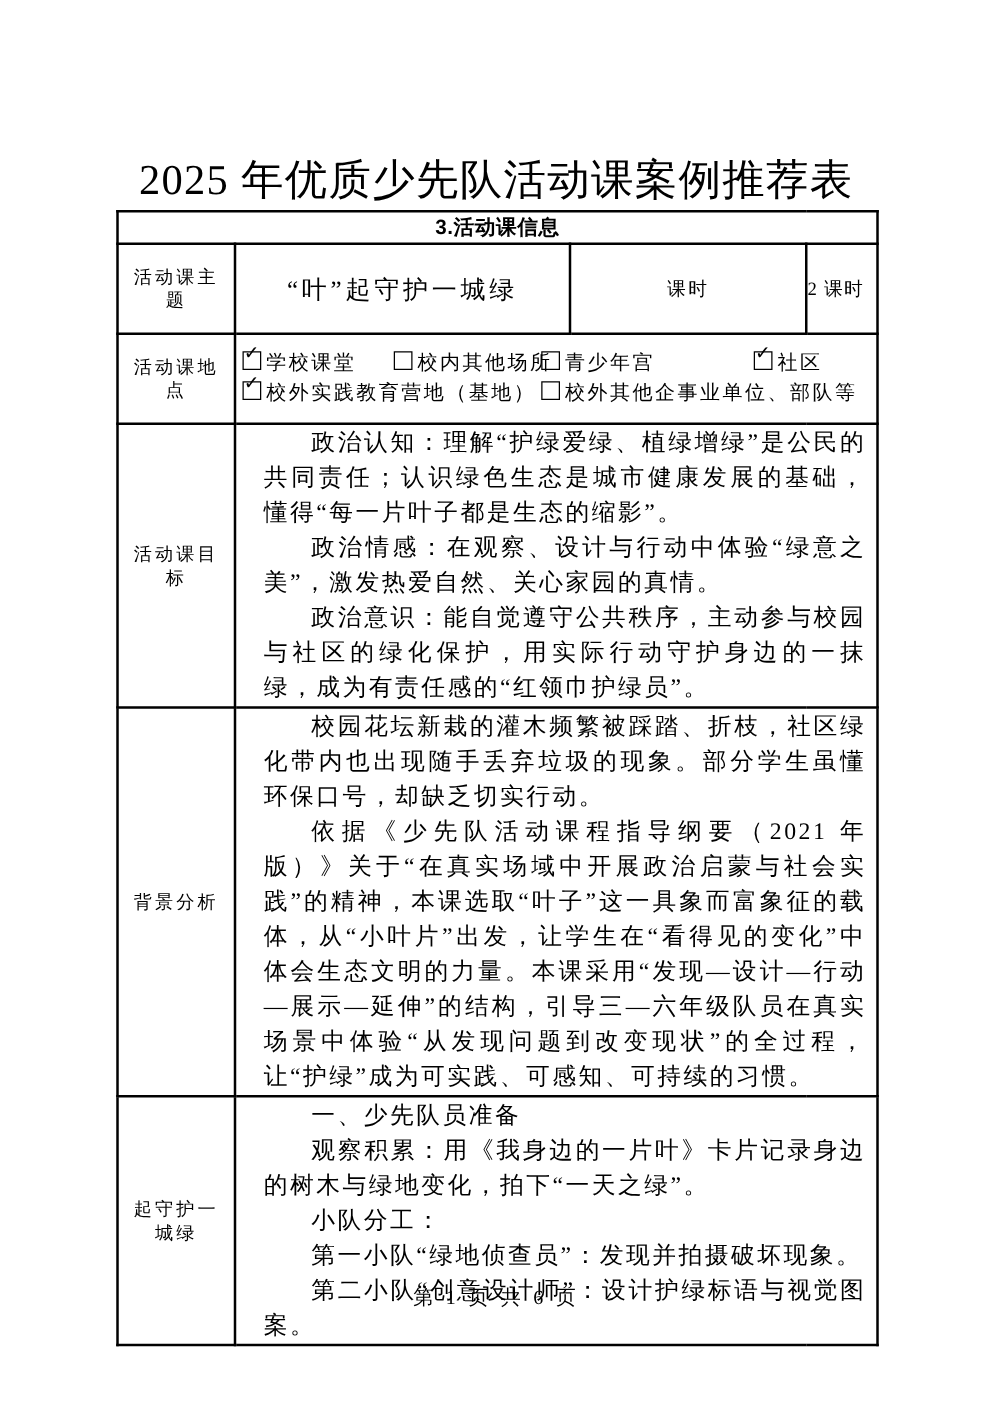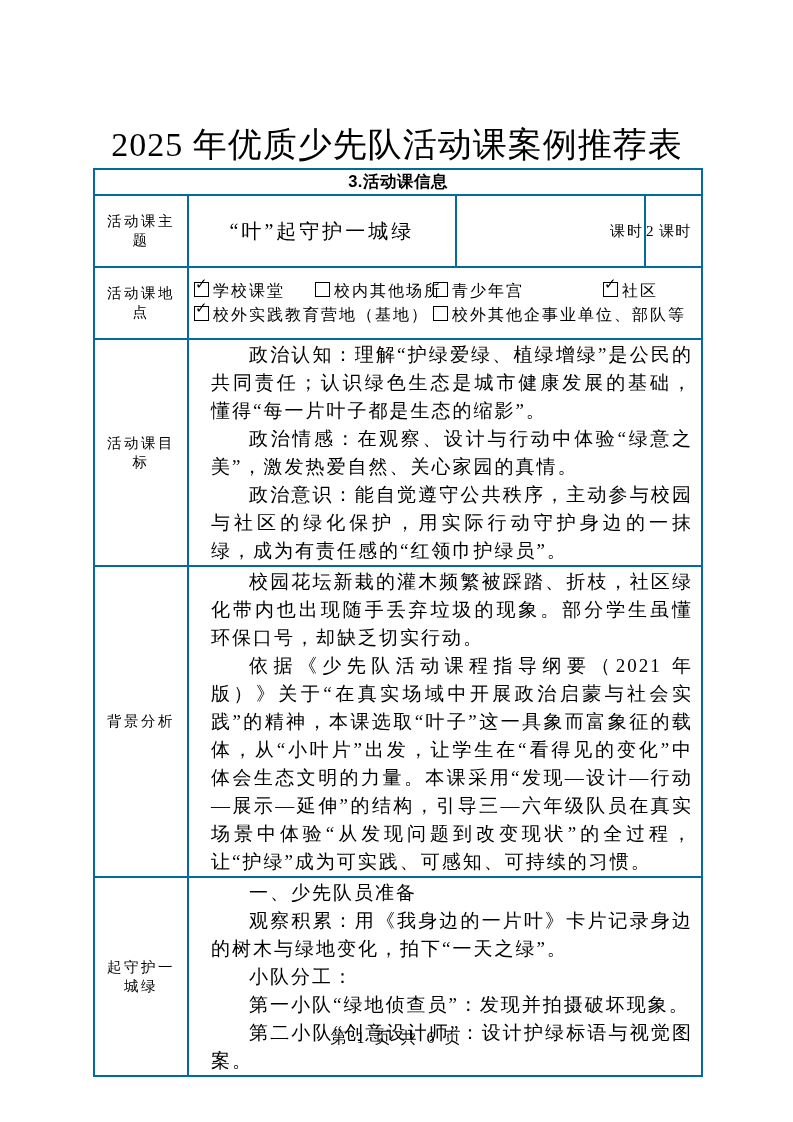--- a/index.html
+++ b/index.html
@@ -13,31 +13,31 @@
   .title{
     position:absolute;top:124px;left:-40px;right:-40px;
     margin:0;text-align:center;
     font-size:34px;font-weight:normal;letter-spacing:1px;
     white-space:nowrap;line-height:42px;
   }
   table.form{
     position:absolute;top:168px;left:0;
     width:608px;border-collapse:collapse;table-layout:fixed;
   }
-  td{border:2px solid #0369a1;padding:0;vertical-align:middle;overflow:hidden;}
+  td{border:2px solid #000000;padding:0;vertical-align:middle;overflow:hidden;}
   .section-cell{
     height:24px;text-align:center;font-weight:bold;font-size:16.5px;
     font-family:"Liberation Sans","DejaVu Sans",sans-serif;letter-spacing:0.5px;
   }
   .label-cell{
     text-align:center;font-size:14.5px;letter-spacing:2.5px;
     padding:16px 4px;
   }
   .theme-value-cell{height:36px;text-align:center;font-size:20px;letter-spacing:3px;}
-  .hours-label-cell{text-align:right;font-size:15px;letter-spacing:2px;}
+  .hours-label-cell{text-align:center;font-size:15px;letter-spacing:2px;}
   .hours-value-cell{text-align:left;font-size:15px;letter-spacing:1px;}
   .loc-cell{height:48px;padding:0 0 0 5px;font-size:16px;letter-spacing:2px;}
   .cb-line{position:relative;height:24px;}
   .cb-item{position:absolute;top:0;white-space:nowrap;line-height:24px;}
   .cb{
     display:inline-block;width:13px;height:13px;
     border:1.5px solid #000;margin-right:4px;position:relative;top:1px;
   }
   .cb .mk{
     position:absolute;left:0;top:-6px;font-size:15px;font-style:normal;

